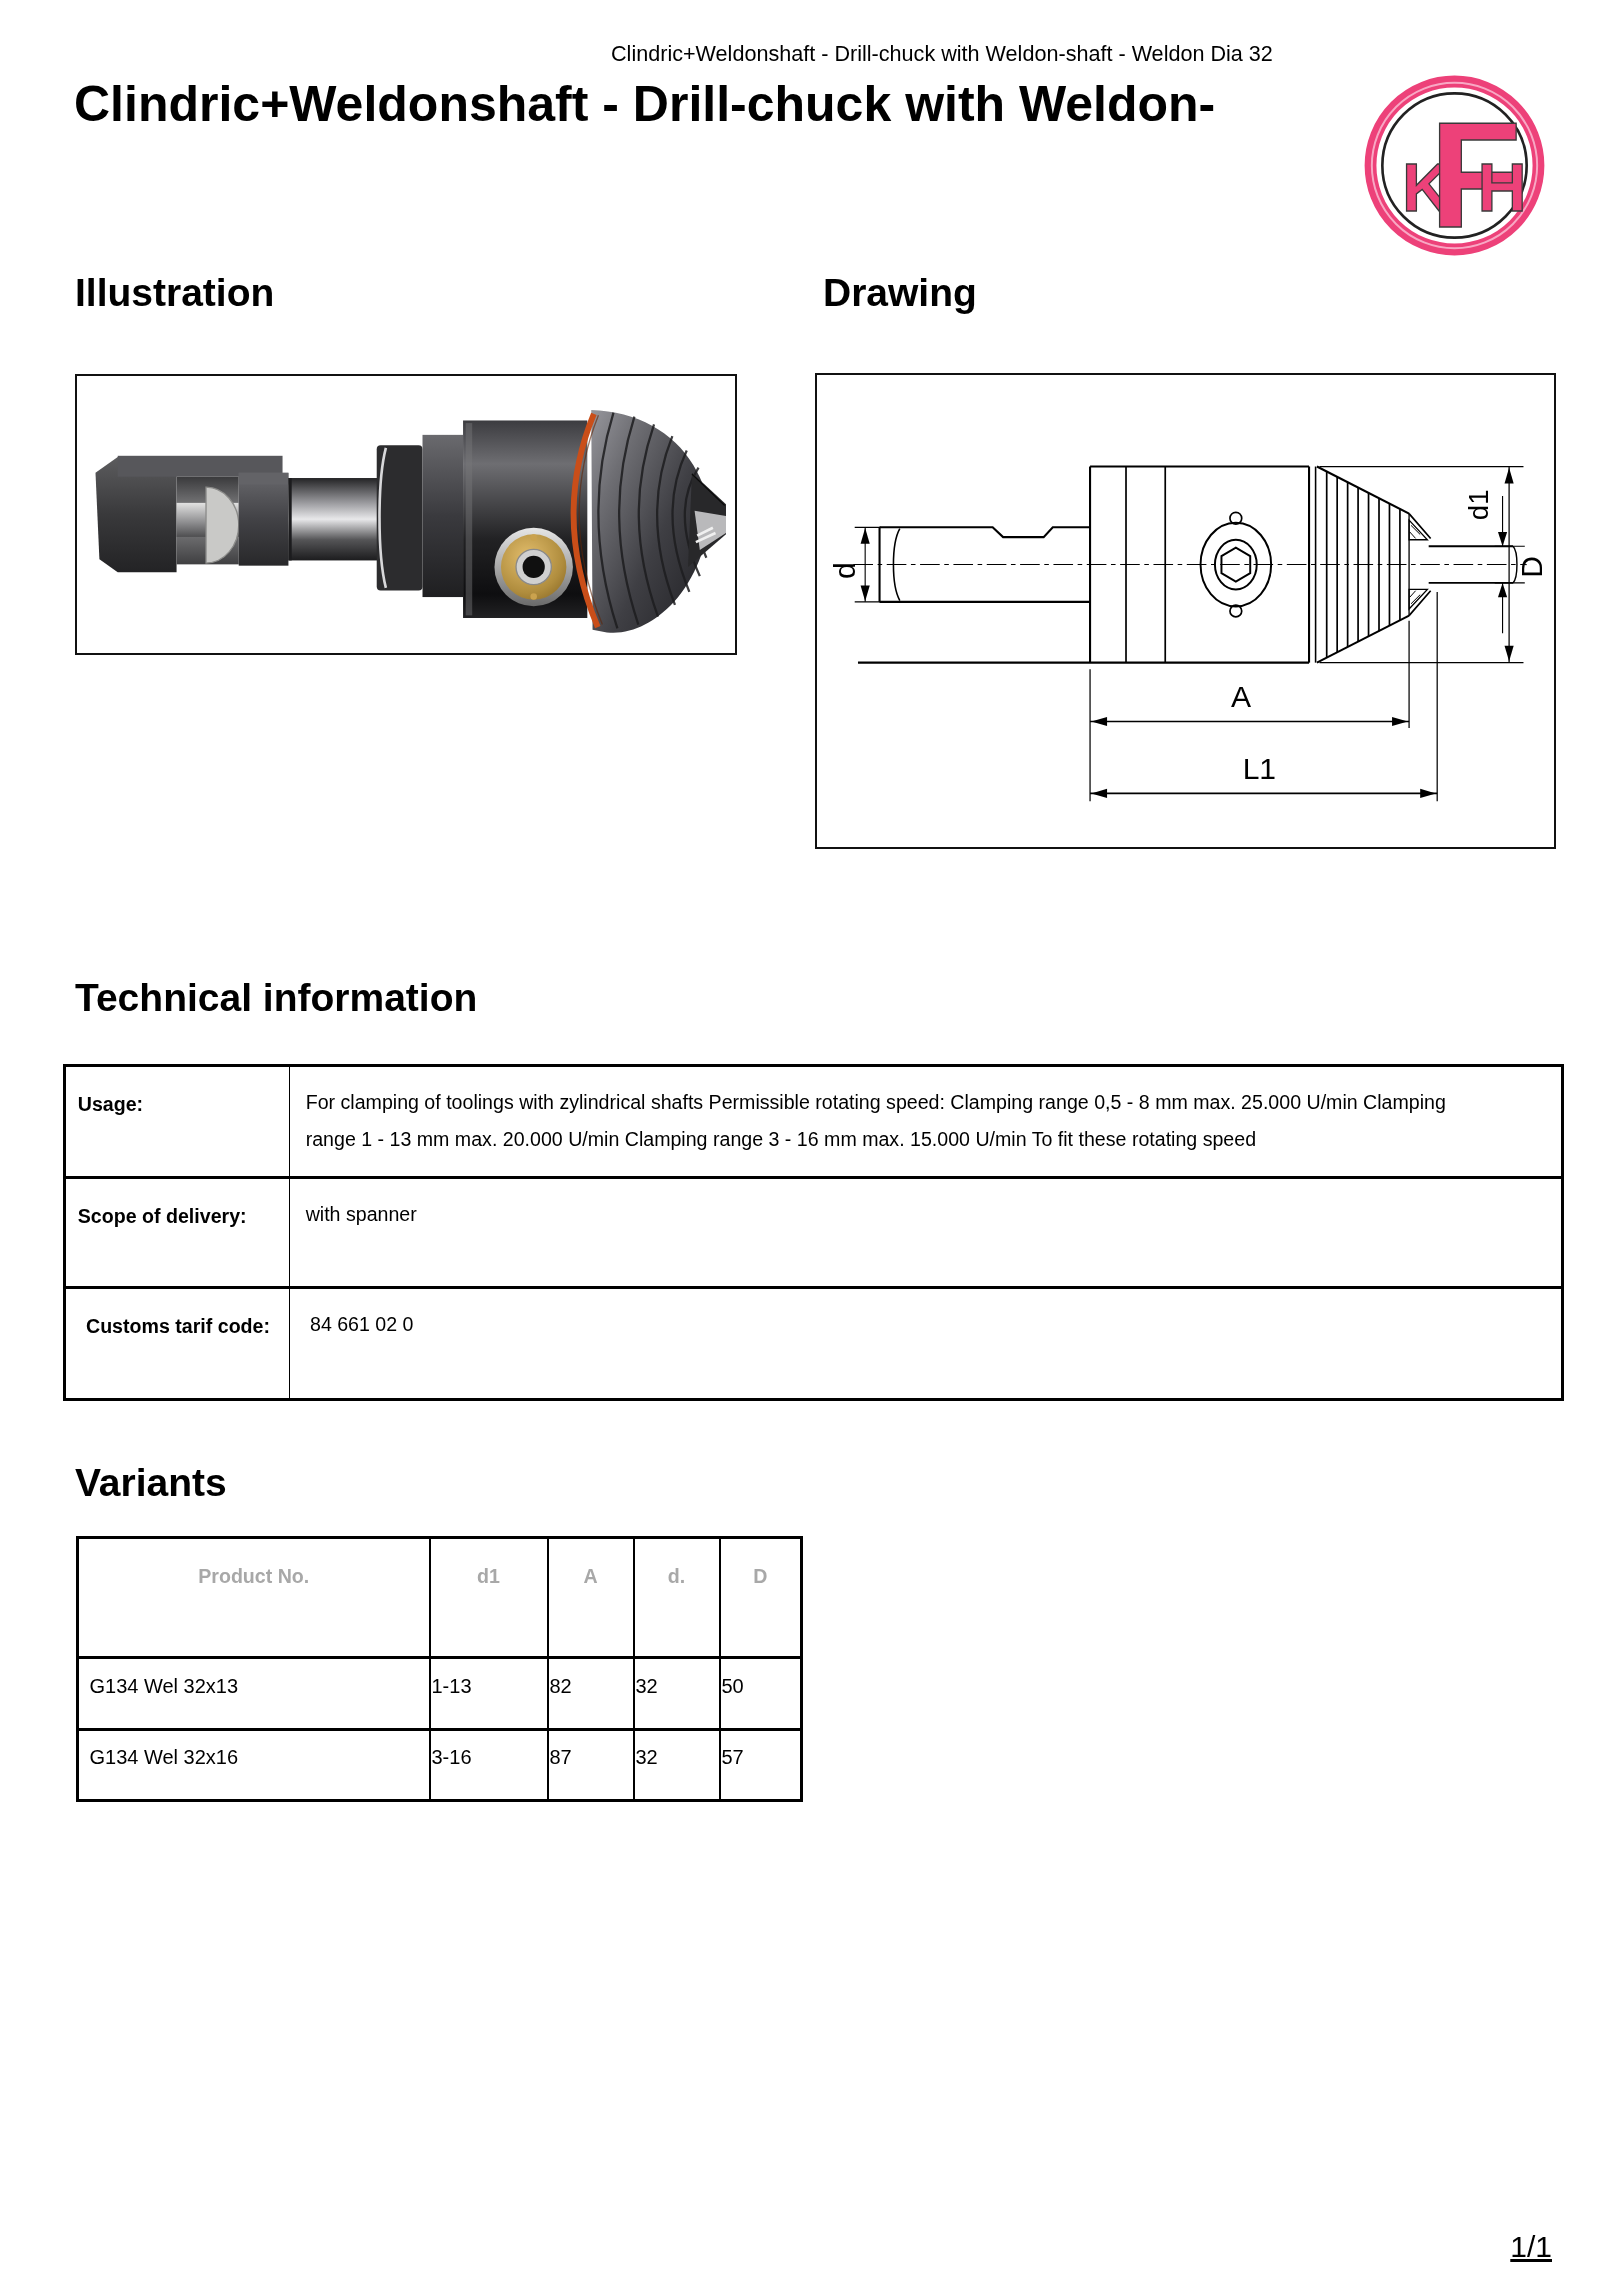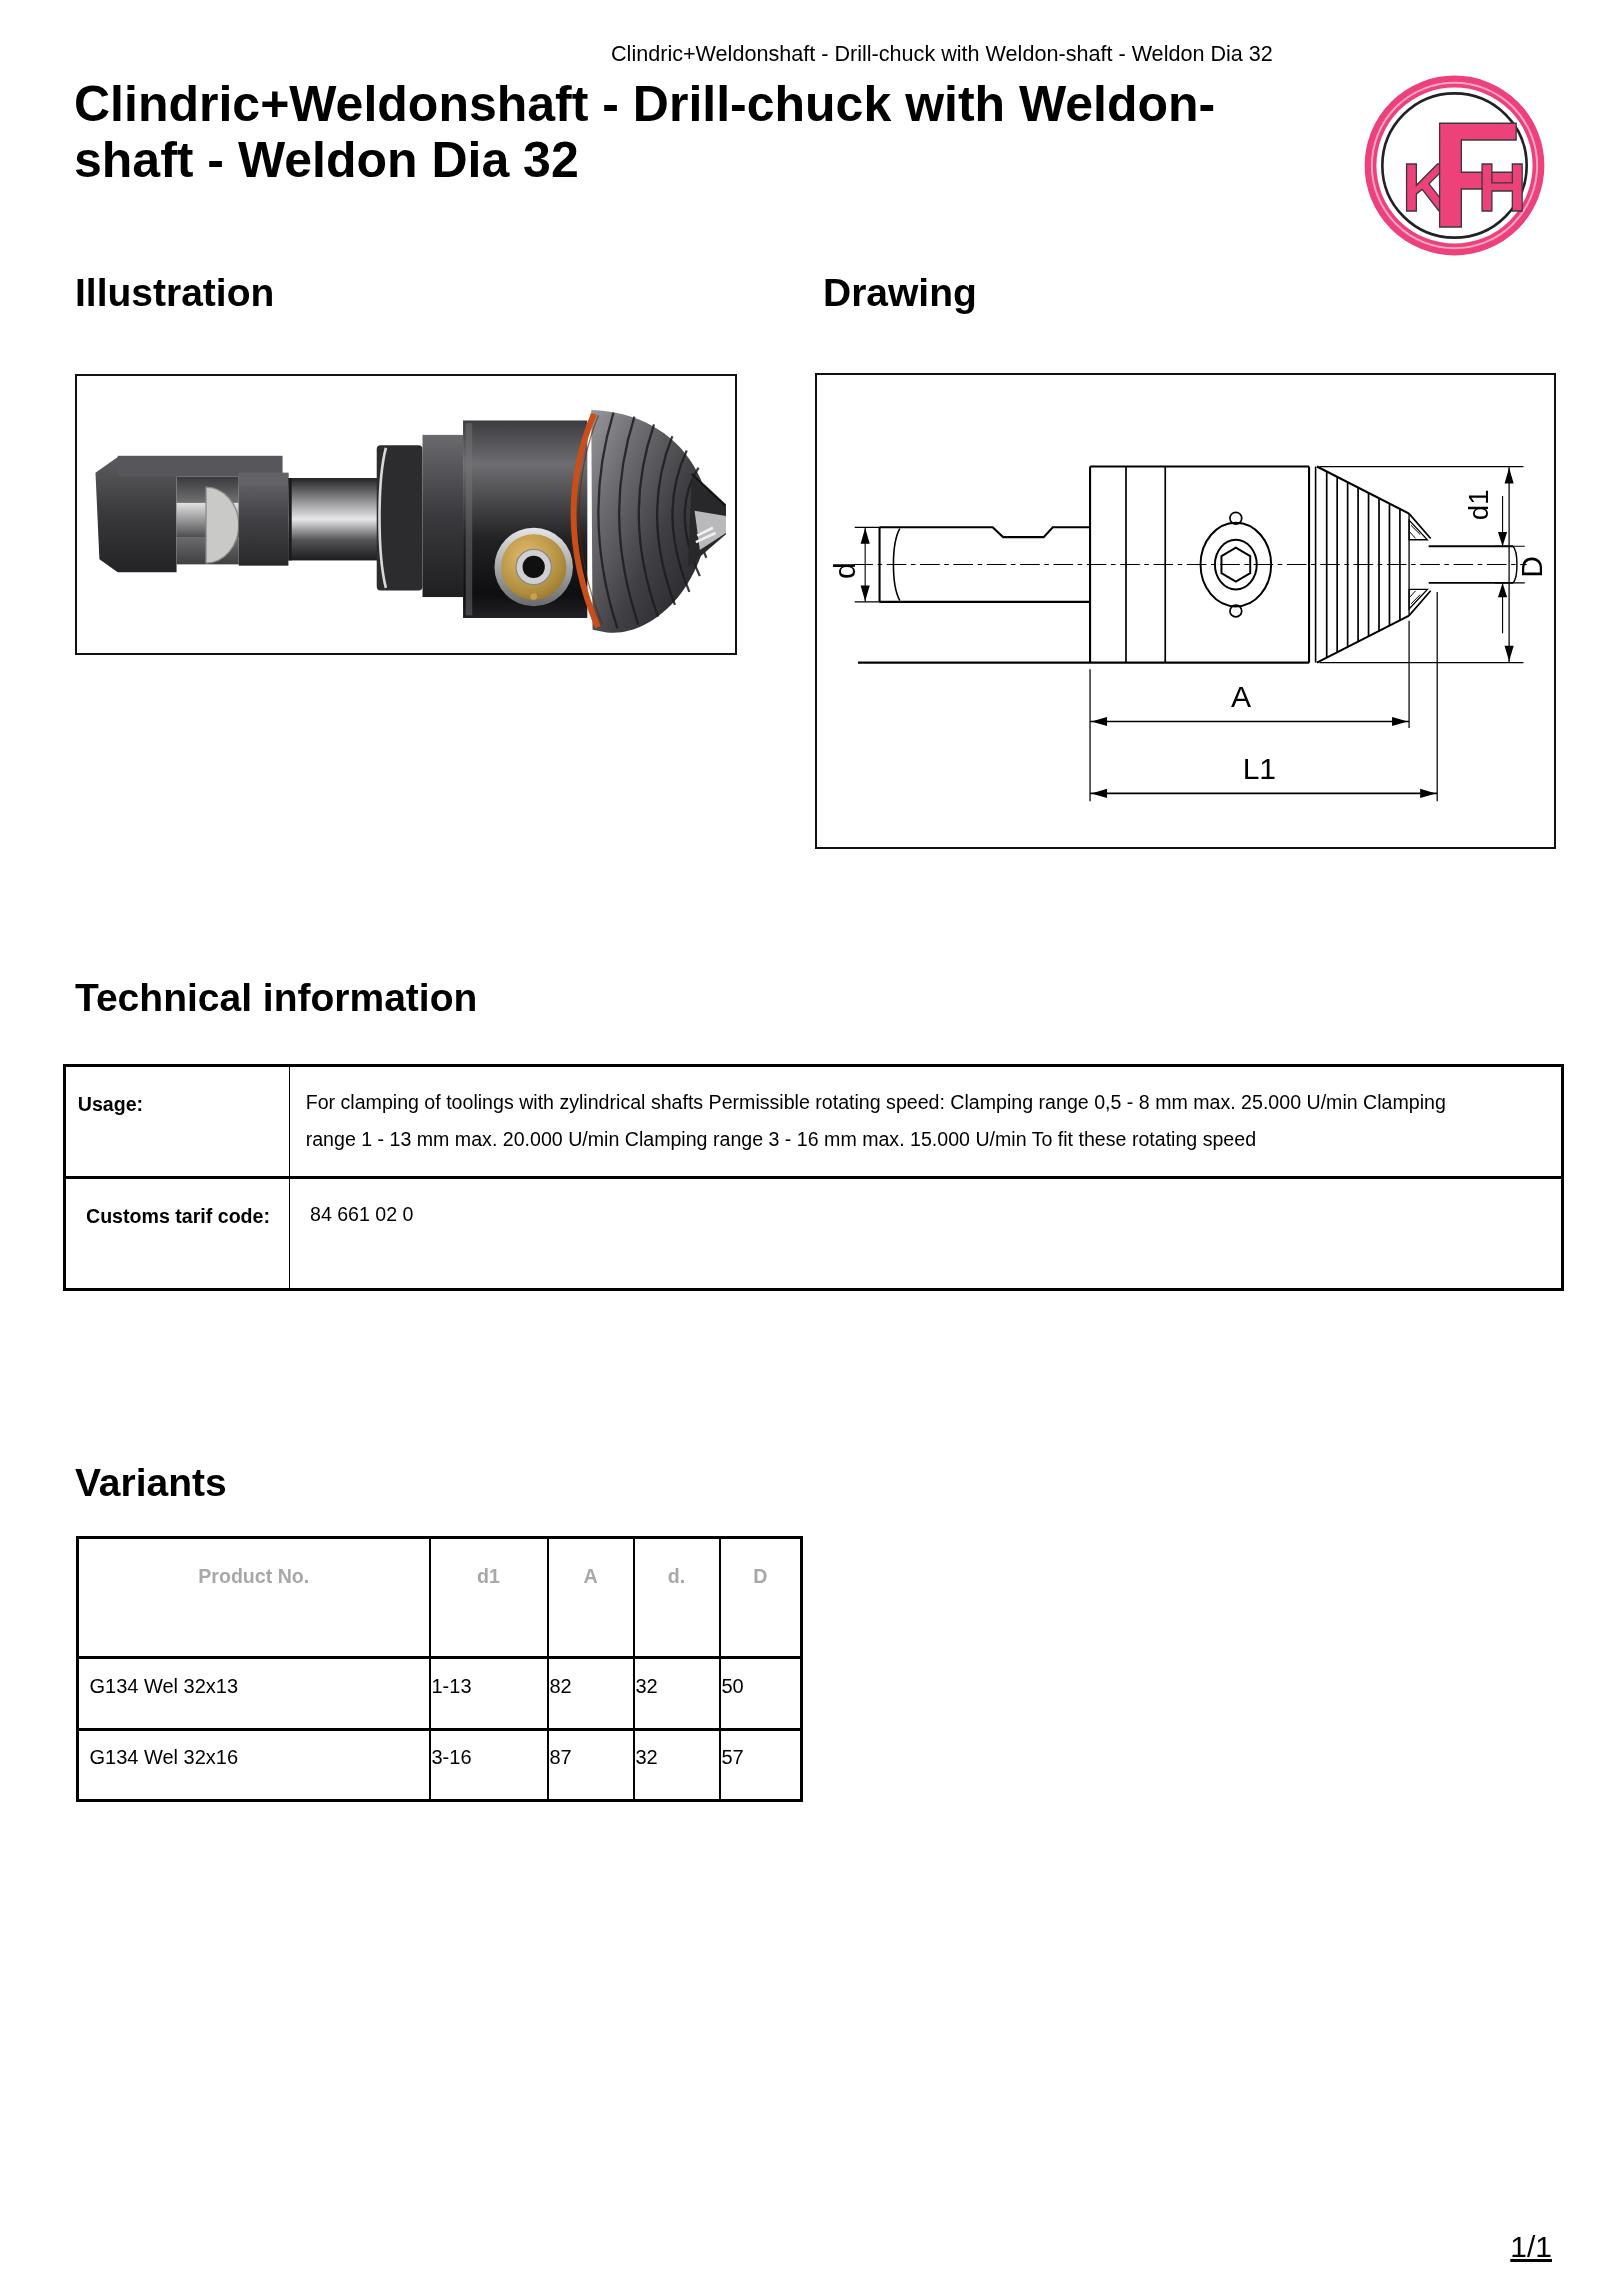--- a/index.html
+++ b/index.html
@@ -43,21 +43,20 @@
 </style>
 </head>
 <body>
 
 <div class="page">
 
   <div class="doc-header">Clindric+Weldonshaft - Drill-chuck with Weldon-shaft - Weldon Dia 32</div>
 
   <div class="title">
     <div>Clindric+Weldonshaft - Drill-chuck with Weldon-</div>
-    <div>shaft - Weldon Dia 32</div>
   </div>
 
   <svg class="logo" viewBox="0 0 282 282">
     <circle cx="141" cy="141" r="128" fill="none" stroke="#ed4179" stroke-width="18"></circle>
     <circle cx="141" cy="141" r="126" fill="none" stroke="#f8a8c4" stroke-width="3"></circle>
     <circle cx="141" cy="141" r="110" fill="#ffffff" stroke="#222" stroke-width="4"></circle>
     <g font-family="Liberation Sans, DejaVu Sans, sans-serif" font-weight="bold" fill="#ed4179" stroke="#3a3a3a" stroke-width="2">
       <text x="61" y="210" font-size="104">K</text>
       <text x="103" y="235" font-size="230">F</text>
       <text x="176" y="210" font-size="104">H</text>
@@ -292,20 +291,24 @@
     </svg>
   </div>
 
   <div class="sec-heading h-technical">Technical information</div>
 
   <table class="tech-table">
     <tbody>
       <tr class="r-usage">
         <td class="lbl">Usage:</td>
         <td class="val">For clamping of toolings with zylindrical shafts Permissible rotating speed: Clamping range 0,5 - 8 mm max. 25.000 U/min Clamping range 1 - 13 mm max. 20.000 U/min Clamping range 3 - 16 mm max. 15.000 U/min To fit these rotating speed</td>
+      </tr>
+      <tr class="r-scope">
+        <td class="lbl">Scope of delivery:</td>
+        <td class="val">with spanner</td>
       </tr>
       <tr class="r-customs">
         <td class="lbl">Customs tarif code:</td>
         <td class="val">84 661 02 0</td>
       </tr>
     </tbody>
   </table>
 
   <div class="sec-heading h-variants">Variants</div>
 

